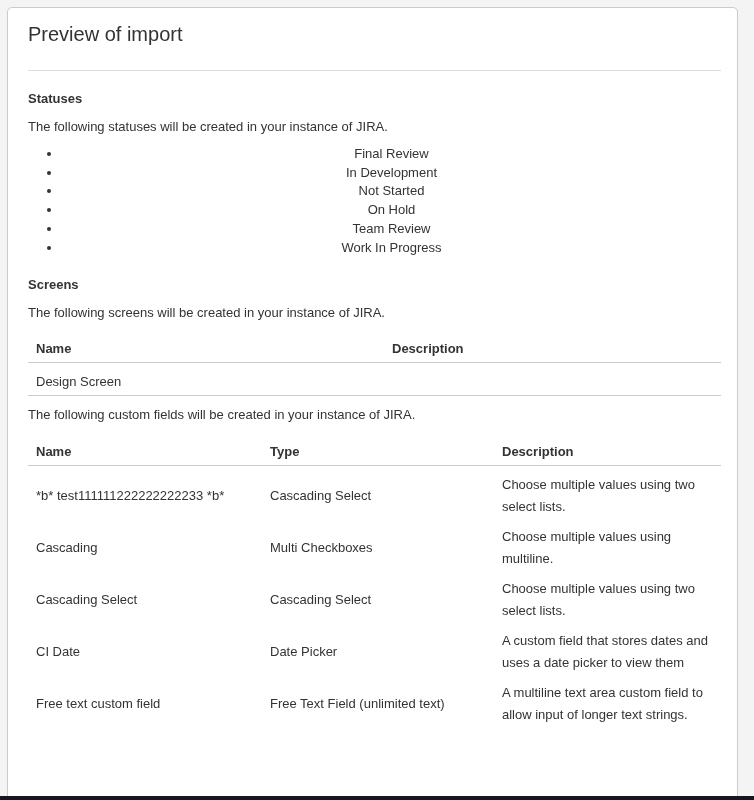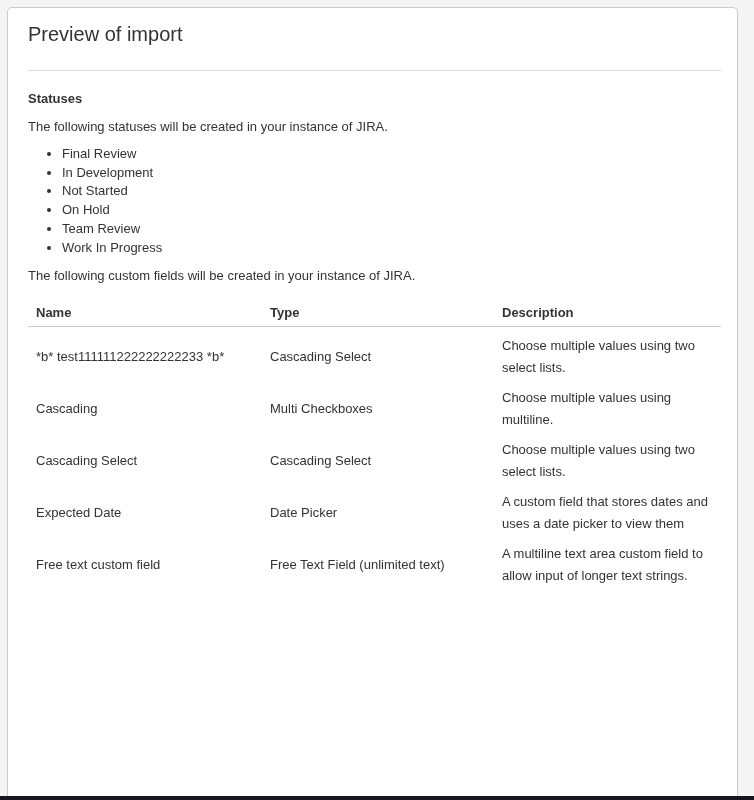--- a/index.html
+++ b/index.html
@@ -17,21 +17,21 @@
     position:absolute;left:7px;top:7px;width:731px;height:1100px;
     background:var(--card-bg);border:1px solid var(--card-border);
     border-radius:5px;box-shadow:0 1px 1px rgba(0,0,0,.05);
     padding:14px 16px 20px 20px;
   }
   h1.page-title{font-size:20px;line-height:24px;font-weight:normal;margin:0;color:var(--text);}
   hr.title-divider{border:none;border-top:1px solid var(--rule);margin:24px 0 0;}
   h3.section-heading{font-size:13px;line-height:18px;font-weight:bold;margin:19px 0 0;}
   h3.section-heading.cf{margin-top:21px;}
   p.section-intro{font-size:13px;line-height:18px;margin:10px 0 0;}
-  ul.status-list{margin:9px 0 0;padding:0 0 0 34px;}
+  ul.status-list{margin:9px 0 0;padding:0 0 0 34px;text-align:center;}
   ul.status-list li{font-size:13px;line-height:18.7px;}
   table{border-collapse:collapse;table-layout:fixed;width:100%;font-size:13px;}
   th{text-align:left;font-weight:bold;line-height:18px;padding:0 8px 4px;border-bottom:1px solid var(--table-border);}
   .screens-table{margin-top:18px;}
   .screens-table .col-name{width:356px;}
   .screens-table td{padding:10px 8px 4px;line-height:18px;border-bottom:1px solid var(--table-border);}
   .custom-table{margin-top:19px;}
   .custom-table .col-name{width:234px;}
   .custom-table .col-type{width:232px;margin-top:17px;}
   .custom-table td{padding:8px 4px 0 8px;line-height:22px;vertical-align:middle;}
@@ -51,20 +51,38 @@
     <ul class="status-list" id="status-list">
         <li>Final Review</li>
         <li>In Development</li>
         <li>Not Started</li>
         <li>On Hold</li>
         <li>Team Review</li>
         <li>Work In Progress</li>
       </ul>
   </section>
 
+  <section>
+    <h3 class="section-heading">Screens</h3>
+    <p class="section-intro">The following screens will be created in your instance of JIRA.</p>
+    <table class="screens-table">
+      <thead>
+        <tr>
+          <th class="col-name">Name</th>
+          <th>Description</th>
+        </tr>
+      </thead>
+      <tbody id="screens-body">
+          <tr>
+            <td>Design Screen</td>
+            <td></td>
+          </tr>
+        </tbody>
+    </table>
+  </section>
 
   <section>
     <p class="section-intro">The following custom fields will be created in your instance of JIRA.</p>
     <table class="custom-table">
       <thead>
         <tr>
           <th class="col-name">Name</th>
           <th class="col-type">Type</th>
           <th>Description</th>
         </tr>
@@ -79,21 +97,21 @@
             <td>Cascading</td>
             <td>Multi Checkboxes</td>
             <td>Choose multiple values using multiline.</td>
           </tr>
           <tr>
             <td>Cascading Select</td>
             <td>Cascading Select</td>
             <td>Choose multiple values using two select lists.</td>
           </tr>
           <tr>
-            <td>Expected Date</td>
+            <td>CI Date</td>
             <td>Date Picker</td>
             <td>A custom field that stores dates and uses a date picker to view them</td>
           </tr>
           <tr>
             <td>Free text custom field</td>
             <td>Free Text Field (unlimited text)</td>
             <td>A multiline text area custom field to allow input of longer text strings.</td>
           </tr>
         </tbody>
     </table>

